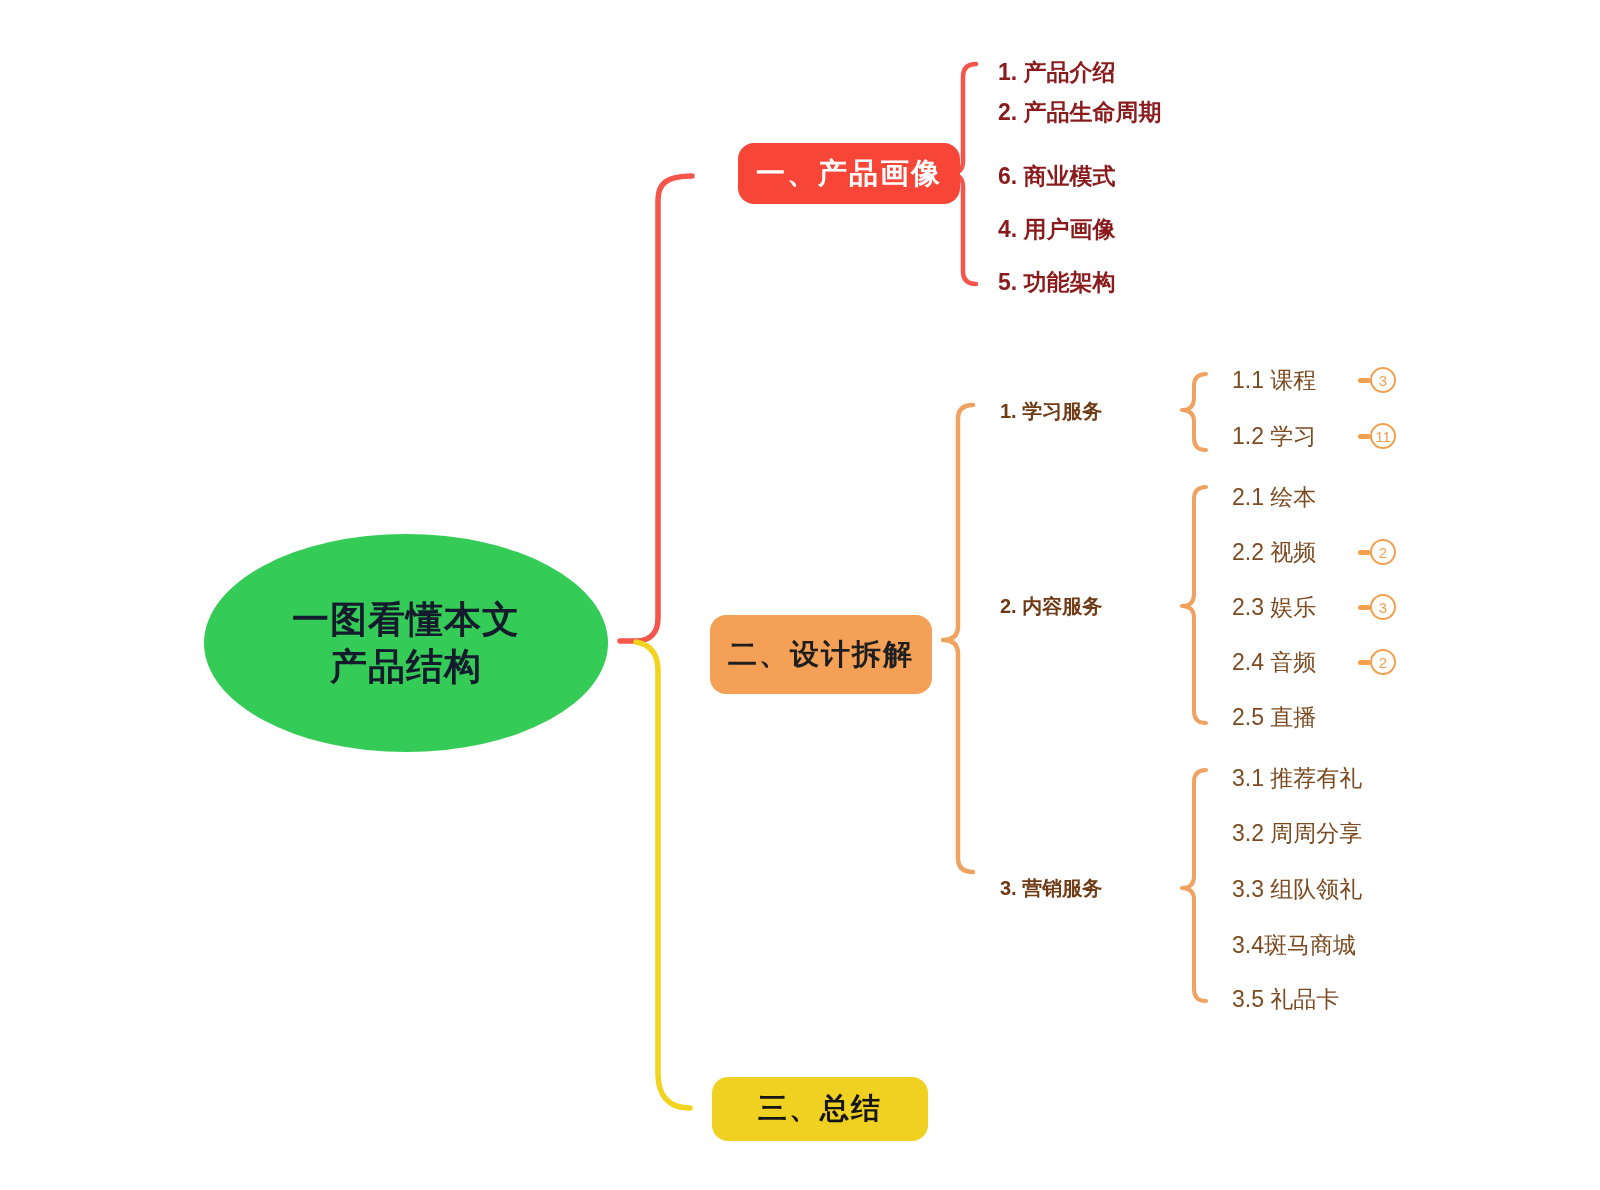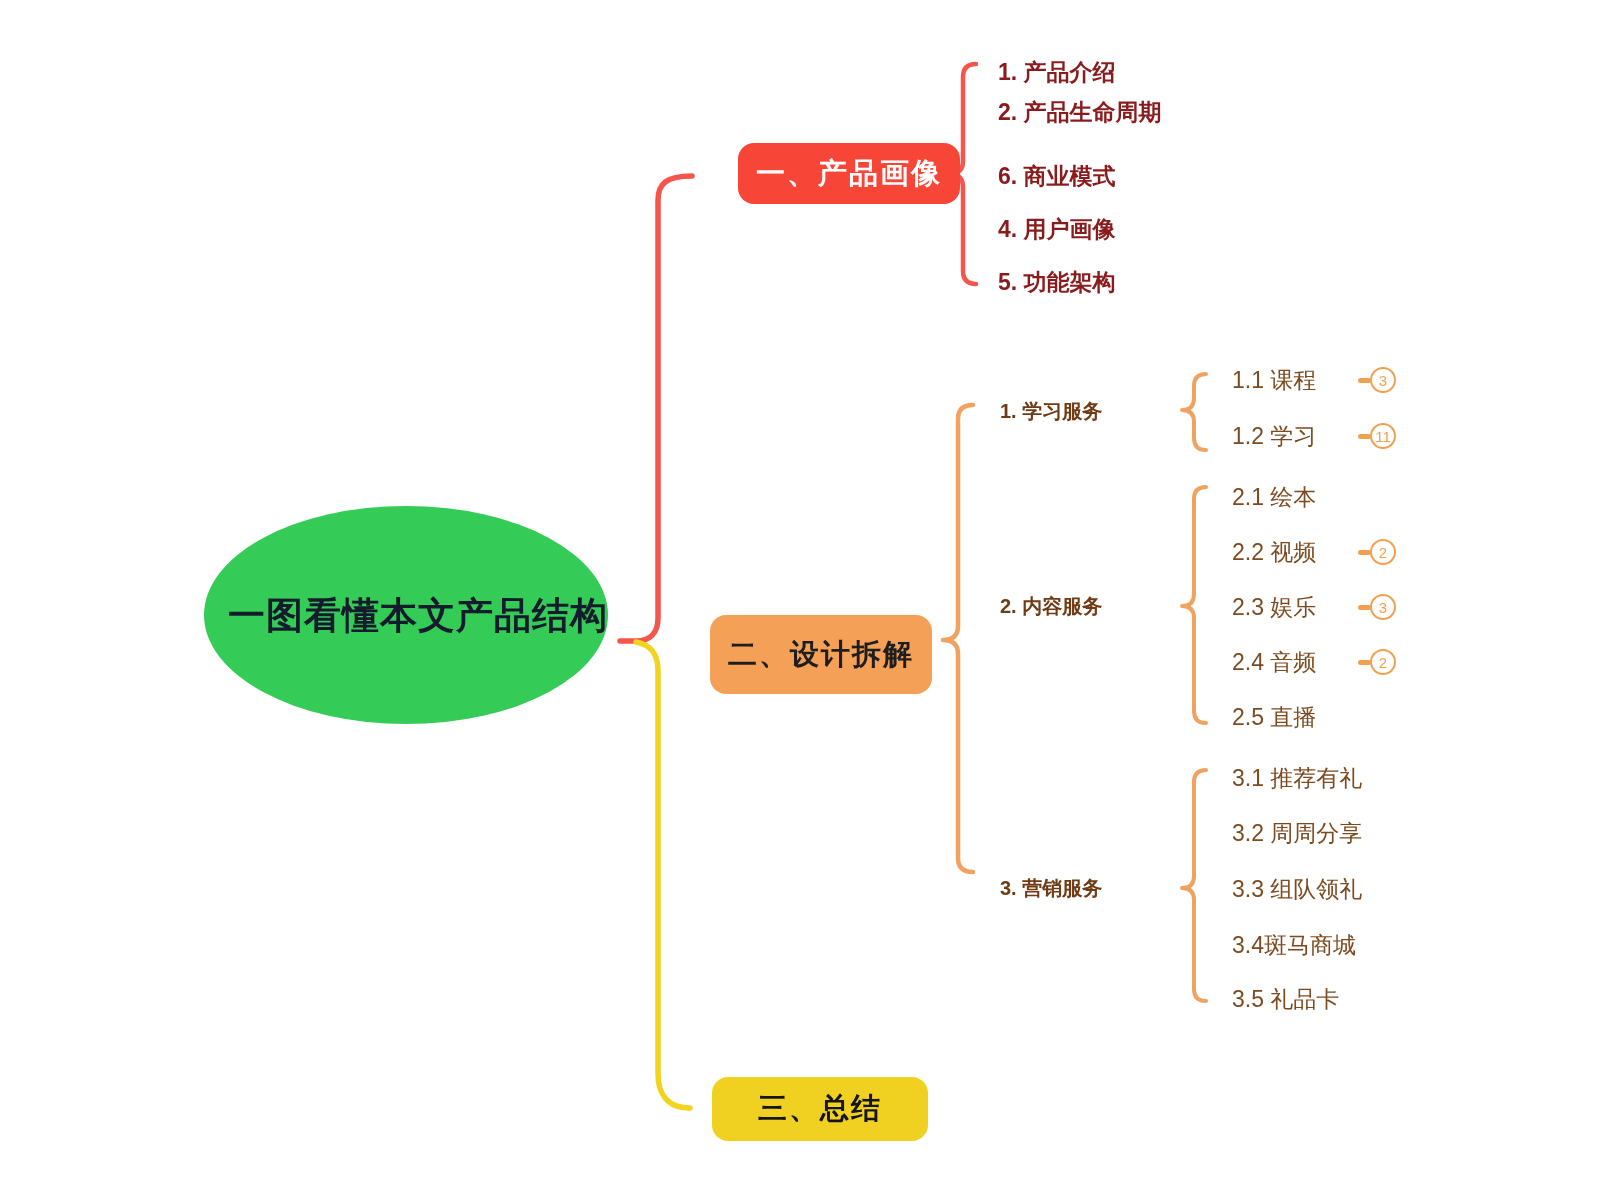--- a/index.html
+++ b/index.html
@@ -2,23 +2,23 @@
 <html><head>
 <meta charset="utf-8">
 <style>
   html,body{margin:0;padding:0;background:#ffffff;}
   body{font-family:"Liberation Sans","DejaVu Sans",sans-serif;}
   .canvas{position:relative;width:1600px;height:1190px;background:#ffffff;overflow:hidden;}
   .layer{position:absolute;left:0;top:0;width:1600px;height:1190px;}
 
   
   .root{
-    position:absolute;left:204px;top:506px;width:404px;height:218px;
+    position:absolute;left:204px;top:534px;width:404px;height:218px;
     background:#34cb56;border-radius:50%;
-    display:flex;flex-direction:row;align-items:center;justify-content:flex-end;
+    display:flex;flex-direction:column;align-items:center;justify-content:center;
   }
   .root .line{
     color:#141b2d;font-weight:700;font-size:37px;line-height:47px;letter-spacing:1px;
     text-align:center;white-space:nowrap;
   }
 
   
   .pill{
     position:absolute;display:flex;align-items:center;justify-content:center;
     border-radius:16px;font-weight:700;font-size:29px;letter-spacing:2px;white-space:nowrap;

